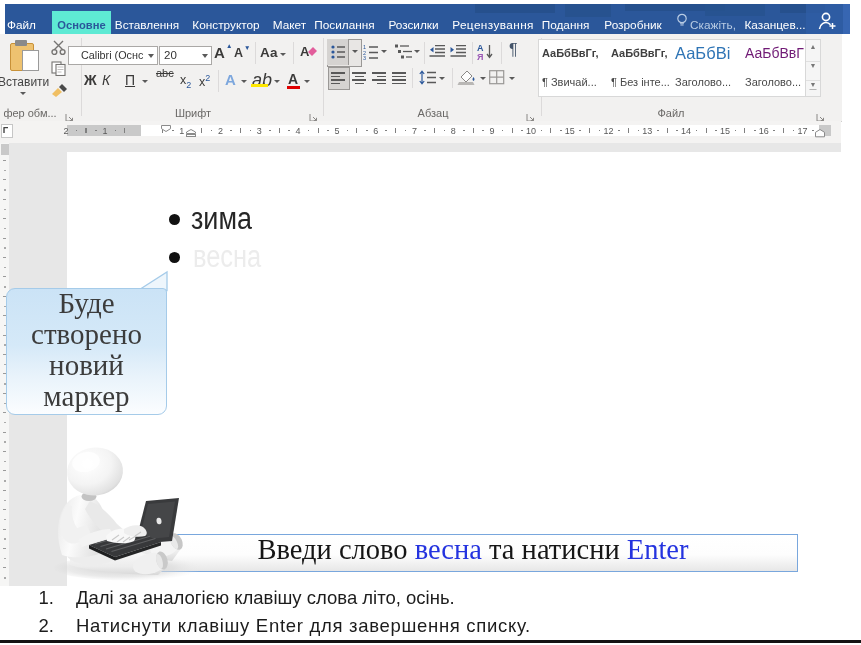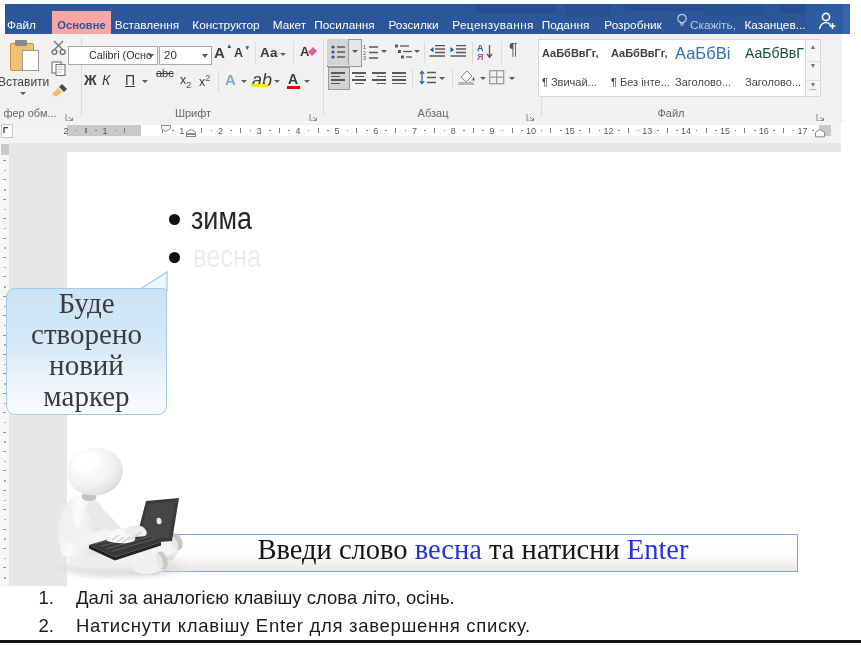--- a/index.html
+++ b/index.html
@@ -1,20 +1,20 @@
 <!DOCTYPE html>
 <html><head><meta charset="utf-8">
 <style>
 html,body{margin:0;padding:0}
 body{width:861px;height:645px;position:relative;background:#fff;font-family:"Liberation Sans",sans-serif;overflow:hidden}
 .abs{position:absolute}
 
 #tabbar{position:absolute;left:5px;top:4px;width:845px;height:30px;background:#2b579a}
 .tab{position:absolute;top:9.5px;height:30px;line-height:30px;font-size:11.8px;color:#fff;white-space:nowrap;transform:translateX(-50%)}
-#activetab{position:absolute;left:52px;top:11px;width:59px;height:23px;background:#fca5a5}
+#activetab{position:absolute;left:52px;top:11px;width:59px;height:23px;background:#5eead4}
 #activetab span{display:block;text-align:center;color:#2b579a;font-size:11.2px;line-height:28px;font-weight:700}
 
 #ribbon{position:absolute;left:0;top:34px;width:842px;height:86.5px;background:#f2f1f0;border-bottom:1px solid #cfcecd}
 .gsep{position:absolute;top:4px;width:1px;height:78px;background:#dcdadA}
 .glabel{position:absolute;top:73px;font-size:11px;color:#6a6866;white-space:nowrap;transform:translateX(-50%)}
 .launch{position:absolute;width:9px;height:9px}
 .combo{position:absolute;background:#fff;border:1px solid #aaa8a6;font-size:11.5px;color:#333;}
 .cb-arrow{position:absolute;right:3px;top:50%;transform:translateY(-50%);width:0;height:0;border-left:3.5px solid transparent;border-right:3.5px solid transparent;border-top:4px solid #5a5a5a}
 .dd{position:absolute;width:0;height:0;border-left:3.2px solid transparent;border-right:3.2px solid transparent;border-top:3.8px solid #5a5a5a}
 .ricon{position:absolute;font-size:14px;color:#3b3a39}
@@ -114,21 +114,21 @@
  <rect x="1" y="1" width="9" height="11" fill="#fff" stroke="#767472" stroke-width="1.1"></rect>
  <rect x="5" y="3.5" width="9" height="11" fill="#fff" stroke="#767472" stroke-width="1.1"></rect>
  <path d="M6.5 6h6 M6.5 8.5h6 M6.5 11h4" stroke="#b9b7b5" stroke-width="0.9"></path>
 </svg>
 
 <svg class="abs" style="left:50px;top:48px" width="18" height="15" viewBox="0 0 18 15">
  <path d="M2 12 L8 6 L12 10 L6 15 Z" fill="#f0bf63"></path>
  <path d="M9 5 L12 2 L17 7 L14 10 Z" fill="#4a4a4a"></path>
 </svg>
 
-<div class="combo" style="left:68px;top:12px;width:88px;height:17px;line-height:16px;font-size:10.8px"><span style="margin-left:20px">Calibri (Оснс</span><span class="cb-arrow"></span></div>
+<div class="combo" style="left:68px;top:12px;width:88px;height:17px;line-height:16px;font-size:10.8px"><span style="margin-left:12px">Calibri (Оснс</span><span class="cb-arrow"></span></div>
 <div class="combo" style="left:159px;top:12px;width:51px;height:17px;line-height:16px"><span style="margin-left:4px">20</span><span class="cb-arrow"></span></div>
 
 <div class="ricon" style="left:214px;top:10px;font-size:15px;font-weight:700;color:#3b3a39">А<span style="position:absolute;left:12px;top:-2px;font-size:6.5px;color:#2b579a">▲</span></div>
 <div class="ricon" style="left:234px;top:12px;font-size:12.5px;font-weight:700;color:#3b3a39">А<span style="position:absolute;left:10px;top:-2px;font-size:6.5px;color:#2b579a">▼</span></div>
 <div class="gsep" style="left:255px;top:8px;height:22px"></div>
 <div class="ricon" style="left:260px;top:11px;font-size:13.5px;font-weight:700">Аа</div>
 <div class="dd" style="left:280px;top:19px"></div>
 <div class="gsep" style="left:293px;top:8px;height:22px"></div>
 <svg class="abs" style="left:300px;top:9px" width="18" height="18" viewBox="0 0 18 18">
  <text x="0" y="13" font-size="13" font-weight="bold" fill="#3b3a39" font-family="Liberation Sans">А</text>
@@ -244,21 +244,21 @@
         <path d="M1 1 v7 h7 M4 4 l3.5 3.5 M7.5 4.8 V7.5 H4.8" stroke="#8a8886" stroke-width="1" fill="none"></path>
       </svg></div>
 
 <div id="stylebox"></div>
 <div class="stp" style="left:542px;font-weight:700;font-size:11px">АаБбВвГг,</div>
     <div class="stn" style="left:542px">¶ Звичай...</div>
 <div class="stp" style="left:611px;font-weight:700;font-size:11px">АаБбВвГг,</div>
     <div class="stn" style="left:611px">¶ Без інте...</div>
 <div class="stp" style="left:675px;font-size:16.5px;color:#2e74b5">АаБбВі</div>
     <div class="stn" style="left:675px">Заголово...</div>
-<div class="stp" style="left:745px;font-size:14px;color:#14532d">АаБбВвГ</div>
+<div class="stp" style="left:745px;font-size:14px;color:#701a75">АаБбВвГ</div>
     <div class="stn" style="left:745px">Заголово...</div>
 <div id="stscroll">
  <div class="abs" style="left:0;top:3px;width:14px;text-align:center;font-size:7px;color:#777">▲</div>
  <div class="abs" style="left:0;top:21px;width:14px;text-align:center;font-size:7px;color:#777;border-top:1px solid #e0e0e0">▼</div>
  <div class="abs" style="left:0;top:40px;width:14px;text-align:center;font-size:7px;color:#777;border-top:1px solid #e0e0e0">▼<div style="margin-top:-3.5px">―</div></div>
 </div>
 <div class="launch" style="left:816px;top:74px"><svg width="9" height="9" viewBox="0 0 9 9">
         <path d="M1 1 v7 h7 M4 4 l3.5 3.5 M7.5 4.8 V7.5 H4.8" stroke="#8a8886" stroke-width="1" fill="none"></path>
       </svg></div>
 

